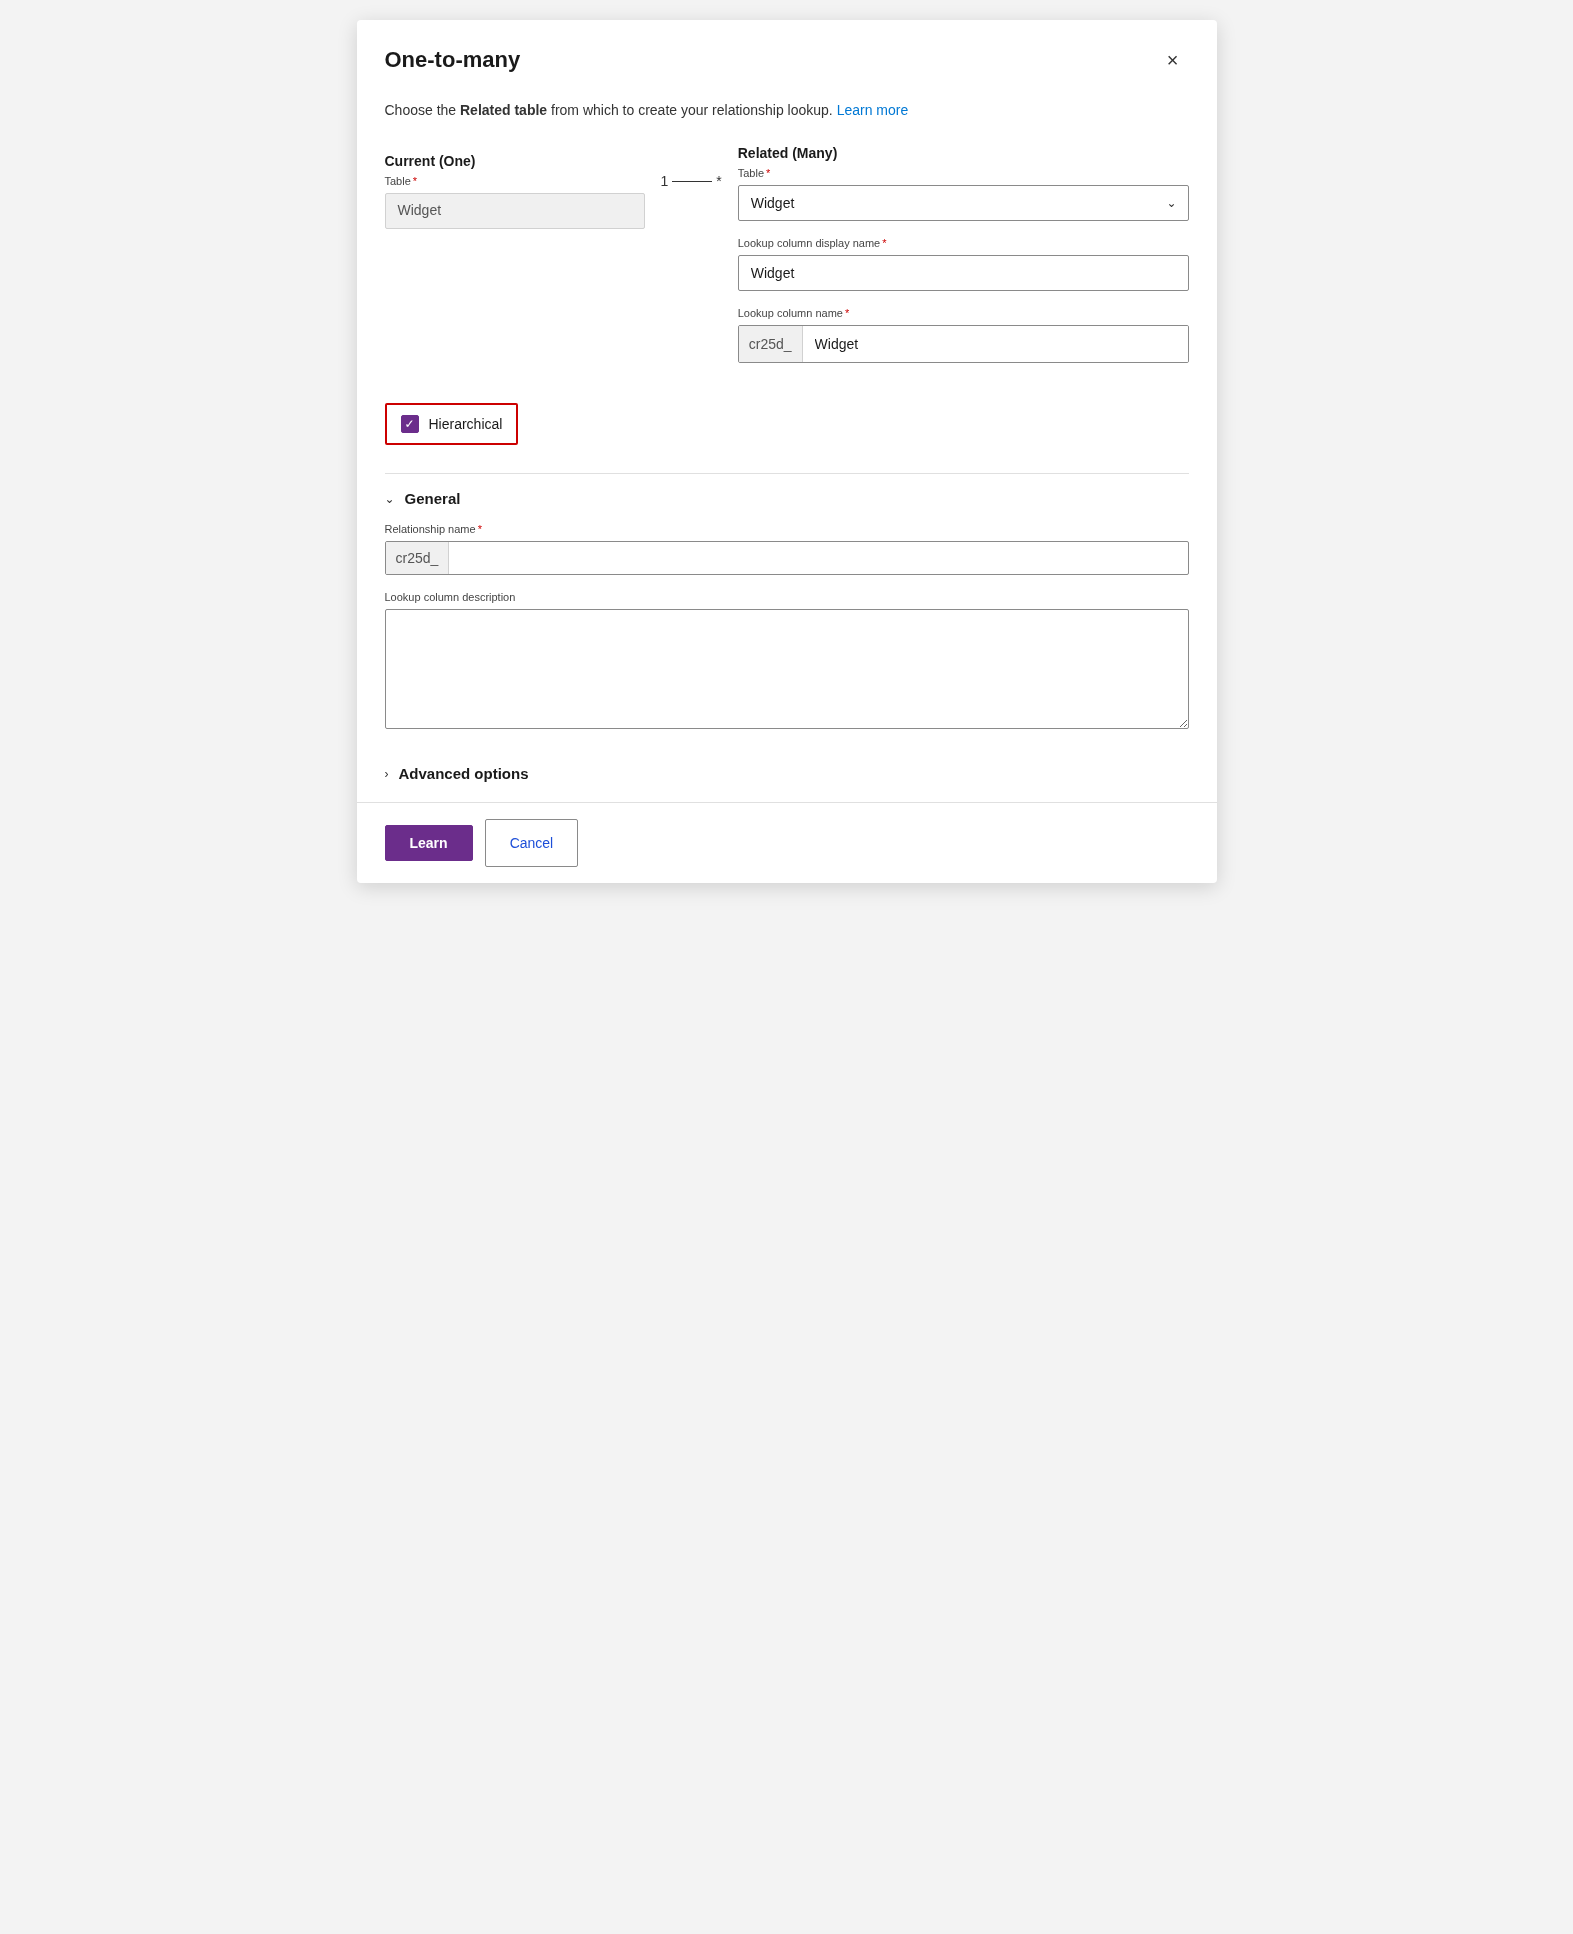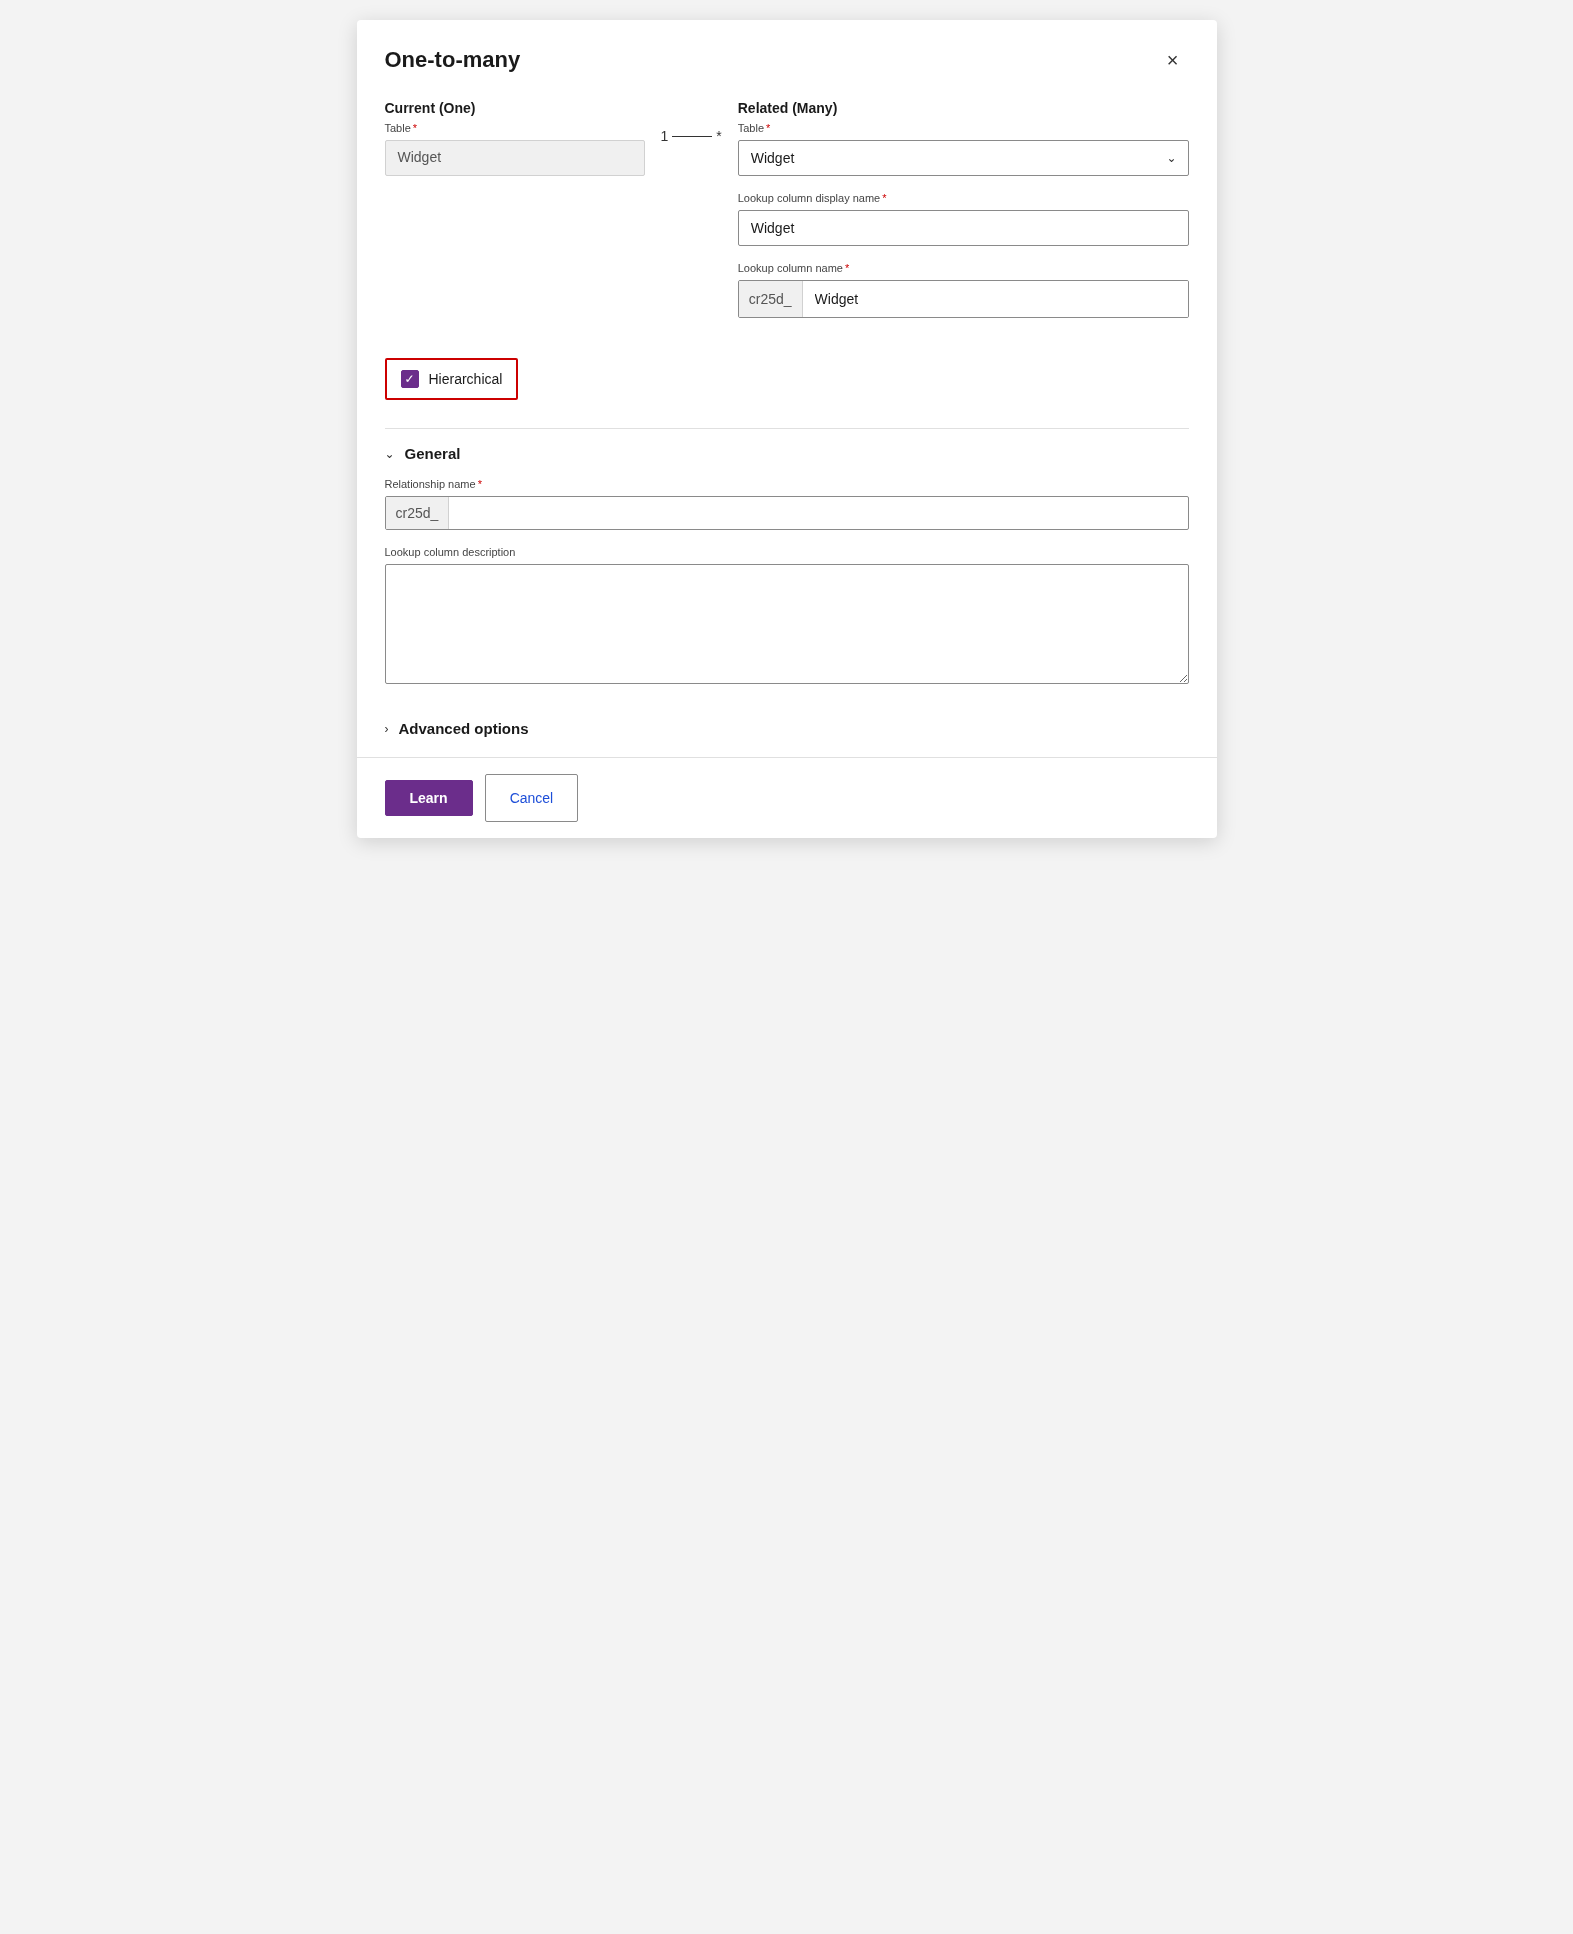--- a/index.html
+++ b/index.html
@@ -78,20 +78,21 @@
     .columns-row {
       display: flex;
       align-items: flex-start;
       gap: 0;
       margin-bottom: 24px;
     }
 
     .column-current {
       flex: 0 0 auto;
       width: 260px;
+      margin-top: 8px;
     }
 
     .column-related {
       flex: 1;
     }
 
     .column-label {
       font-size: 14px;
       font-weight: 600;
       color: #1a1a1a;
@@ -347,20 +348,23 @@
 
 <div class="dialog">
 
   <div class="dialog-header">
     <h1 class="dialog-title">One-to-many</h1>
     <button class="close-btn">×</button>
   </div>
 
   <div class="dialog-body">
     
+    <p class="description">
+      <span>Choose the </span><strong>Related table</strong><span> from which to create your relationship lookup. </span><a href="#">Learn more</a>
+    </p>
 
     
     <div class="columns-row">
 
       <div class="column-current">
         <div class="column-label">Current (One)</div>
         <div class="field-label">
           <span>Table</span><span class="required-star">*</span>
         </div>
         <div class="input-readonly">Widget</div>

